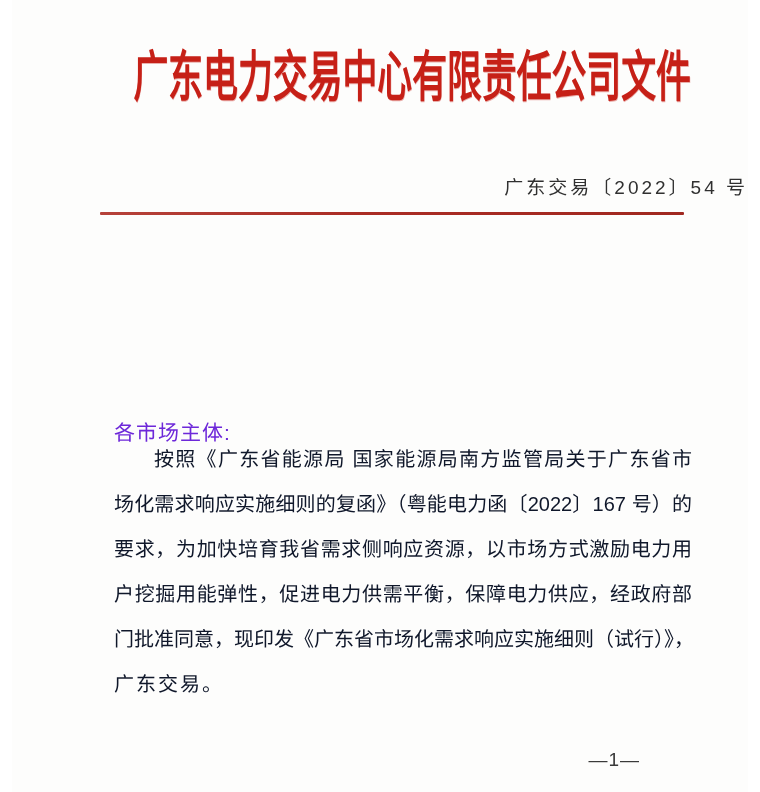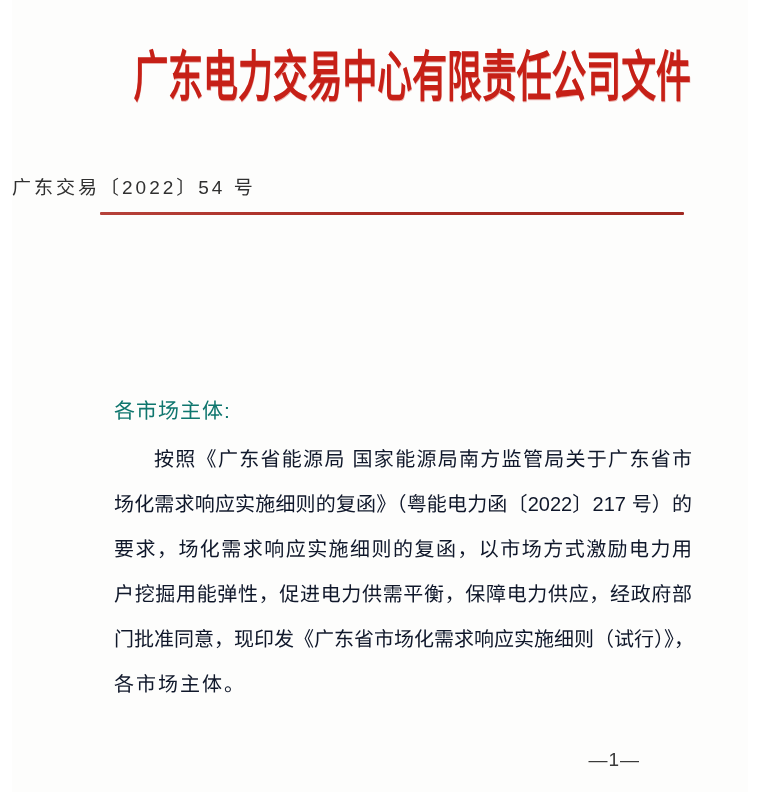--- a/index.html
+++ b/index.html
@@ -33,21 +33,21 @@
     transform-origin: center center;
     letter-spacing: 0px;
     text-shadow: 0.5px 0.5px 0 rgba(198, 32, 23, 0.35);
   }
   
   .doc-number {
     position: absolute;
     top: 172px;
     left: 0;
     right: 0;
-    text-align: left;
+    text-align: right;
     font-size: 19px;
     letter-spacing: 3px;
     color: #303030;
   }
   
   .red-rule {
     position: absolute;
     top: 212px;
     left: 88px;
     width: 584px;
@@ -64,24 +64,24 @@
     text-align: center;
     font-size: 28px;
     font-weight: bold;
     line-height: 47px;
     color: #1d1d1d;
     letter-spacing: 0.5px;
   }
   
   .salutation {
     position: absolute;
-    top: 394px;
+    top: 416px;
     left: 102px;
     font-size: 21px;
-    color: #0f766e;
+    color: #6d28d9;
     letter-spacing: 1px;
   }
   
   .body-text {
     position: absolute;
     top: 437px;
     left: 102px;
     width: 578px;
     font-size: 20px;
     line-height: 45px;
@@ -119,22 +119,22 @@
 
   <div class="doc-number">广东交易〔2022〕54 号</div>
 
   <div class="red-rule"></div>
 
 
   <div class="salutation">各市场主体:</div>
 
   <div class="body-text">
     <div class="body-line first">按照《广东省能源局 国家能源局南方监管局关于广东省市</div>
-    <div class="body-line">场化需求响应实施细则的复函》（粤能电力函〔2022〕217 号）的</div>
-    <div class="body-line">要求，场化需求响应实施细则的复函，以市场方式激励电力用</div>
+    <div class="body-line">场化需求响应实施细则的复函》（粤能电力函〔2022〕167 号）的</div>
+    <div class="body-line">要求，为加快培育我省需求侧响应资源，以市场方式激励电力用</div>
     <div class="body-line">户挖掘用能弹性，促进电力供需平衡，保障电力供应，经政府部</div>
     <div class="body-line">门批准同意，现印发《广东省市场化需求响应实施细则（试行）》，</div>
-    <div class="body-line last">各市场主体。</div>
+    <div class="body-line last">广东交易。</div>
   </div>
 
   <div class="page-number">—1—</div>
 
 </div>
 
 </body></html>

